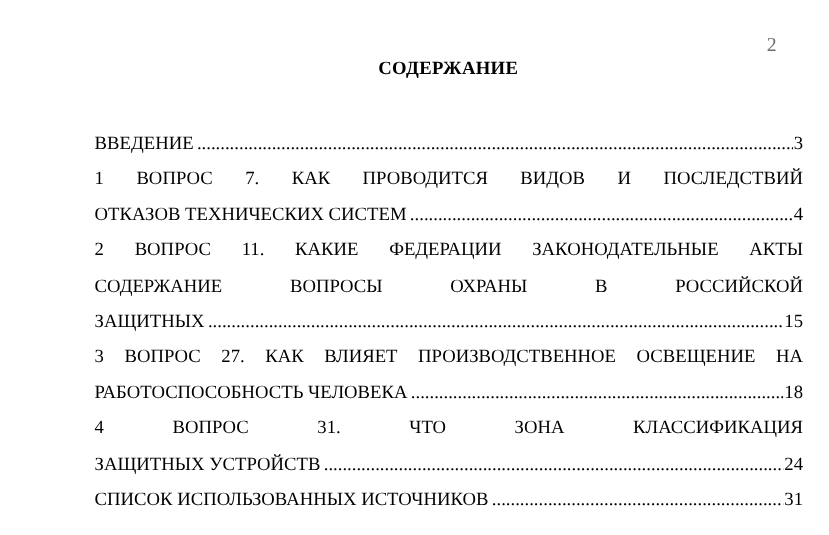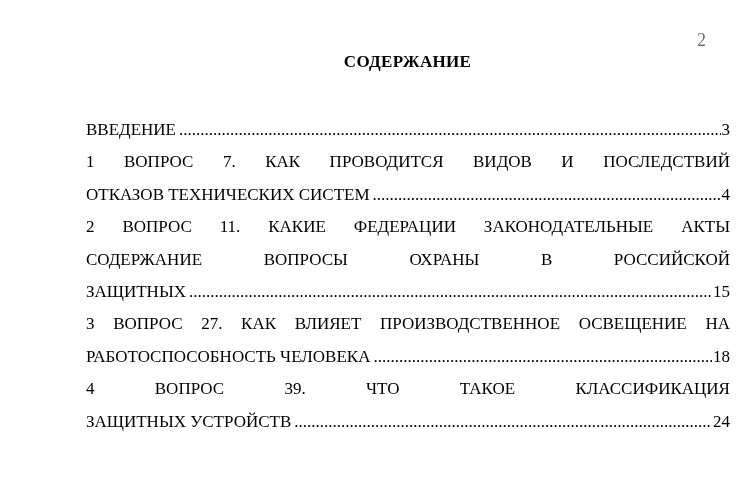--- a/index.html
+++ b/index.html
@@ -150,26 +150,33 @@
       <span class="label">РАБОТОСПОСОБНОСТЬ ЧЕЛОВЕКА</span>
       <span class="dots"></span>
       <span class="pg">18</span>
     </div>
   </div>
 
   <div class="entry">
     <div class="justified-line">
       <span class="w">4</span>
       <span class="w">ВОПРОС</span>
-      <span class="w">39.</span>
+      <span class="w">31.</span>
       <span class="w">ЧТО</span>
-      <span class="w">ТАКОЕ</span>
+      <span class="w">ЗОНА</span>
       <span class="w">КЛАССИФИКАЦИЯ</span>
     </div>
     <div class="leader-line">
       <span class="label">ЗАЩИТНЫХ УСТРОЙСТВ</span>
       <span class="dots"></span>
       <span class="pg">24</span>
     </div>
   </div>
 
+  <div class="entry">
+    <div class="leader-line">
+      <span class="label">СПИСОК ИСПОЛЬЗОВАННЫХ ИСТОЧНИКОВ</span>
+      <span class="dots"></span>
+      <span class="pg">31</span>
+    </div>
+  </div>
 
 </div>
 
 </body></html>

